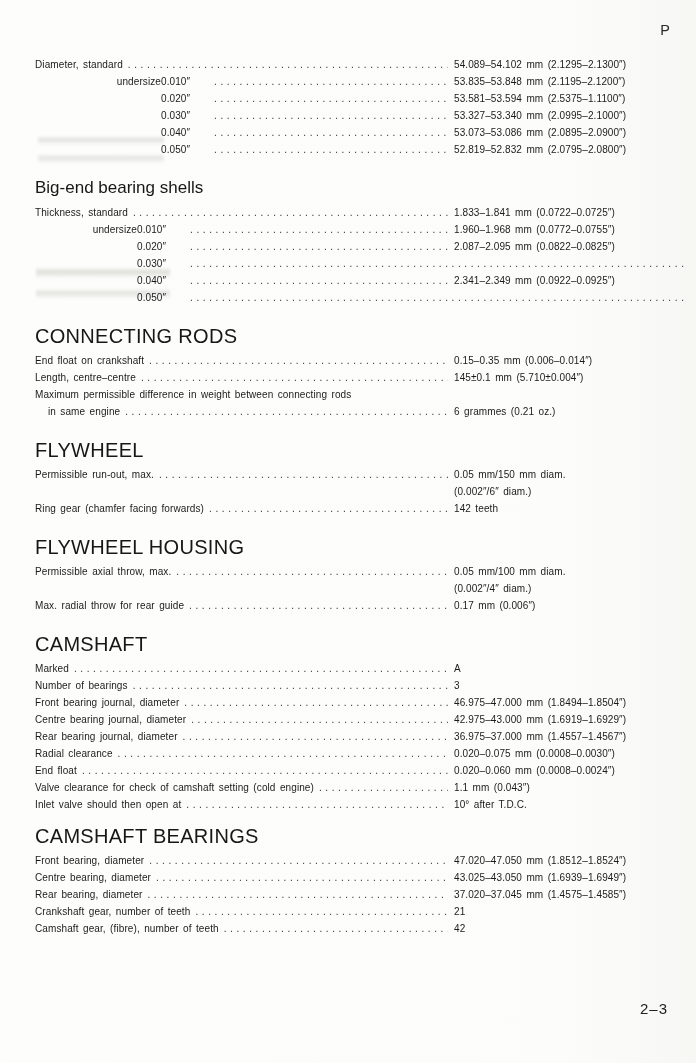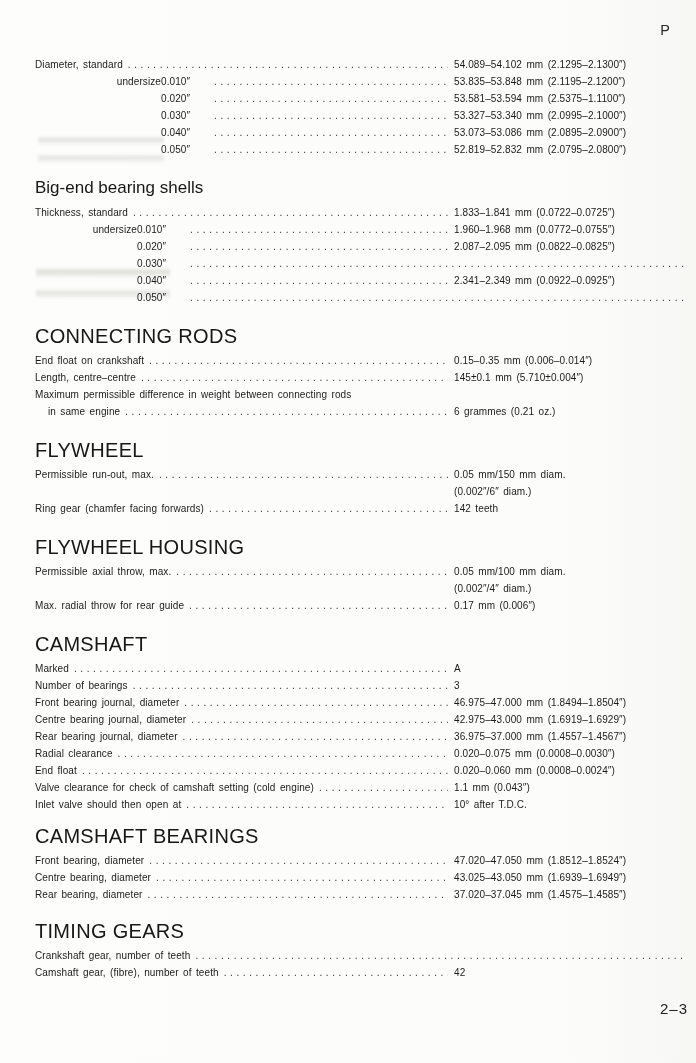--- a/index.html
+++ b/index.html
@@ -20,21 +20,21 @@
   .page-letter {
     position: absolute;
     top: 22px;
     right: 26px;
     font-size: 14.5px;
     color: #2a2a2a;
   }
   .page-number {
     position: absolute;
     top: 1000px;
-    right: 8px;
+    right: 28px;
     font-size: 15px;
     letter-spacing: 1px;
     color: #222;
   }
   main {
     position: absolute;
     left: 35px;
     top: 56px;
     width: 655px;
   }
@@ -295,24 +295,24 @@
           <span class="dots">........................................................................................................................</span>
           <span class="value">43.025–43.050 mm (1.6939–1.6949″)</span>
         </div>
         <div class="row">
           <span class="label">Rear bearing, diameter</span>
           <span class="dots">........................................................................................................................</span>
           <span class="value">37.020–37.045 mm (1.4575–1.4585″)</span>
         </div>
       </section>
       <section class="section sec7">
-        <h2 class="h-caps">TIMING GEARS</h2>
         <div class="row">
           <span class="label">Crankshaft gear, number of teeth</span>
           <span class="dots">........................................................................................................................</span>
+          <span class="value">21</span>
         </div>
         <div class="row">
           <span class="label">Camshaft gear, (fibre), number of teeth</span>
           <span class="dots">........................................................................................................................</span>
           <span class="value">42</span>
         </div>
       </section>
     </main>
   <div class="page-number">2–3</div>
 </div>

